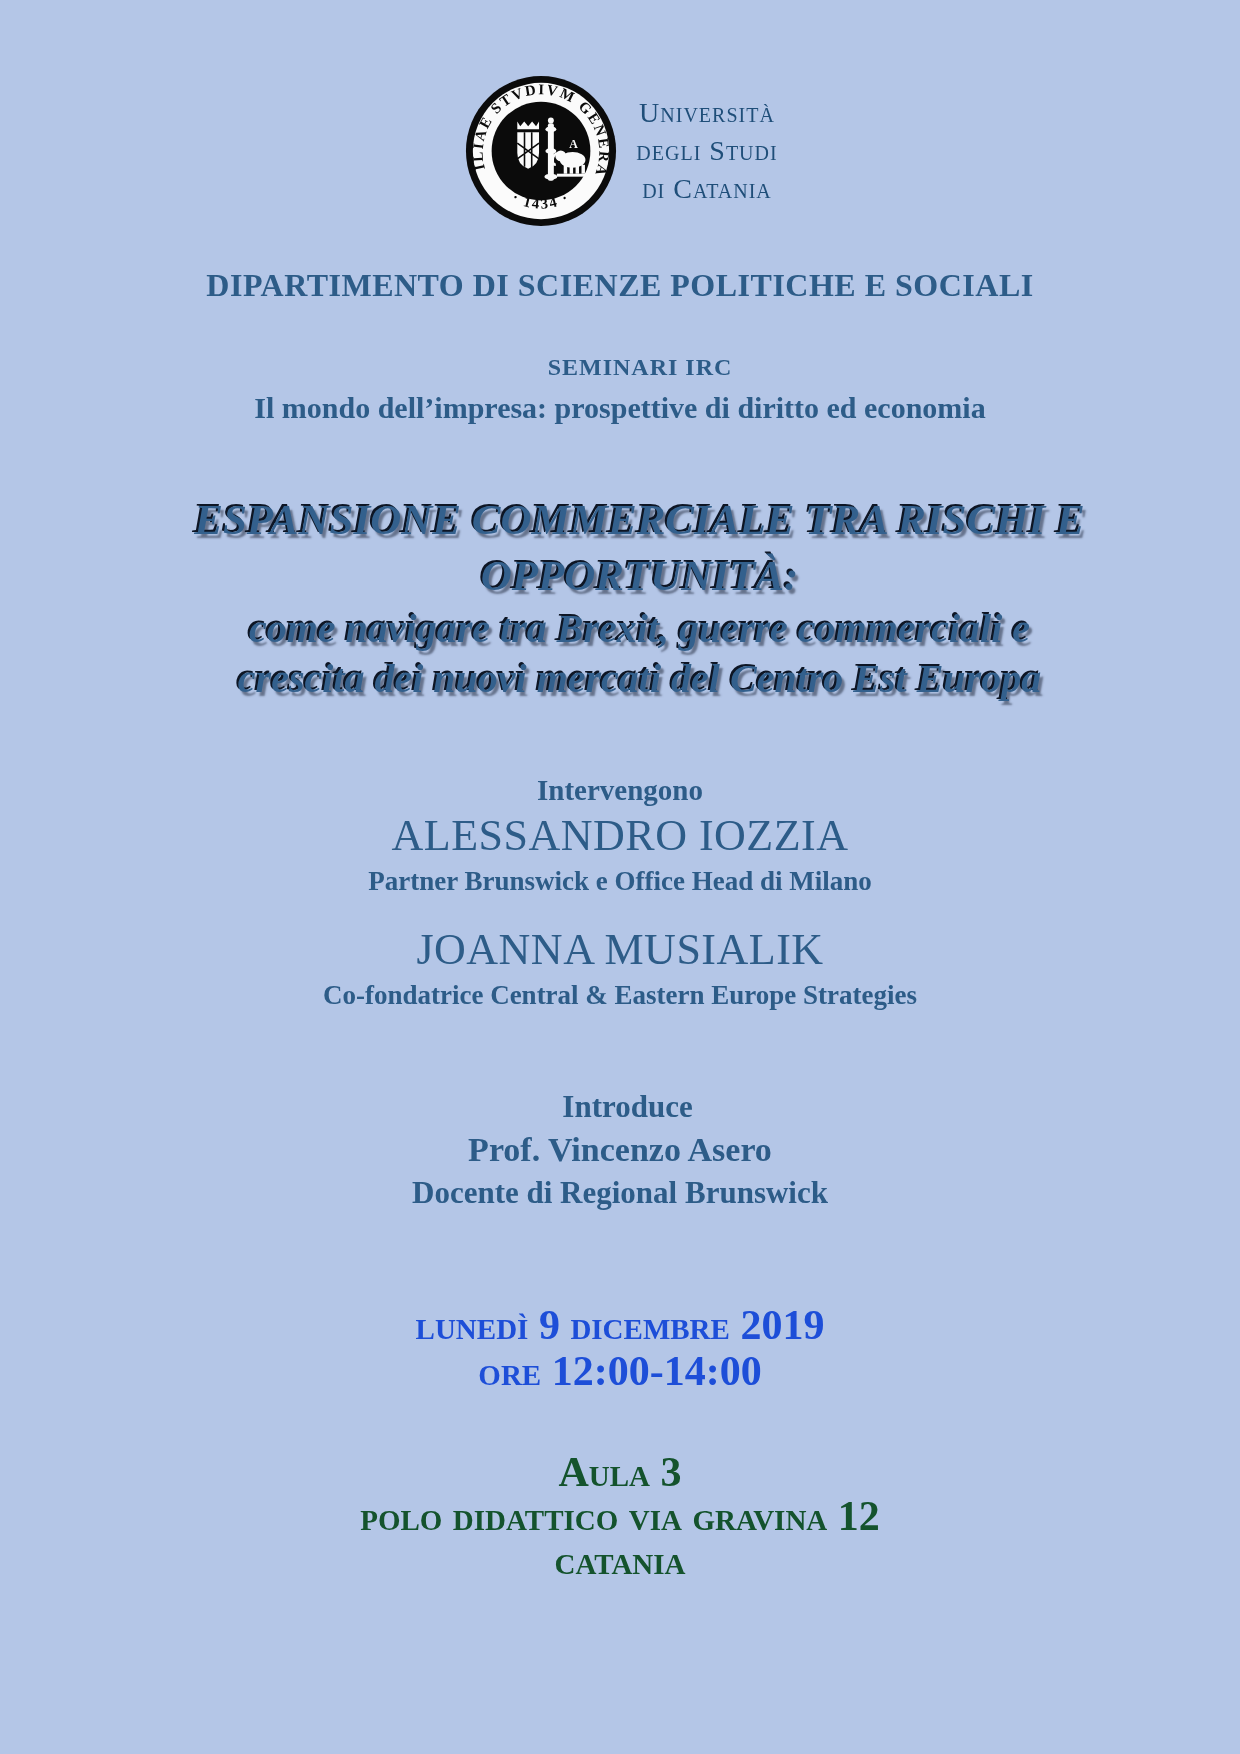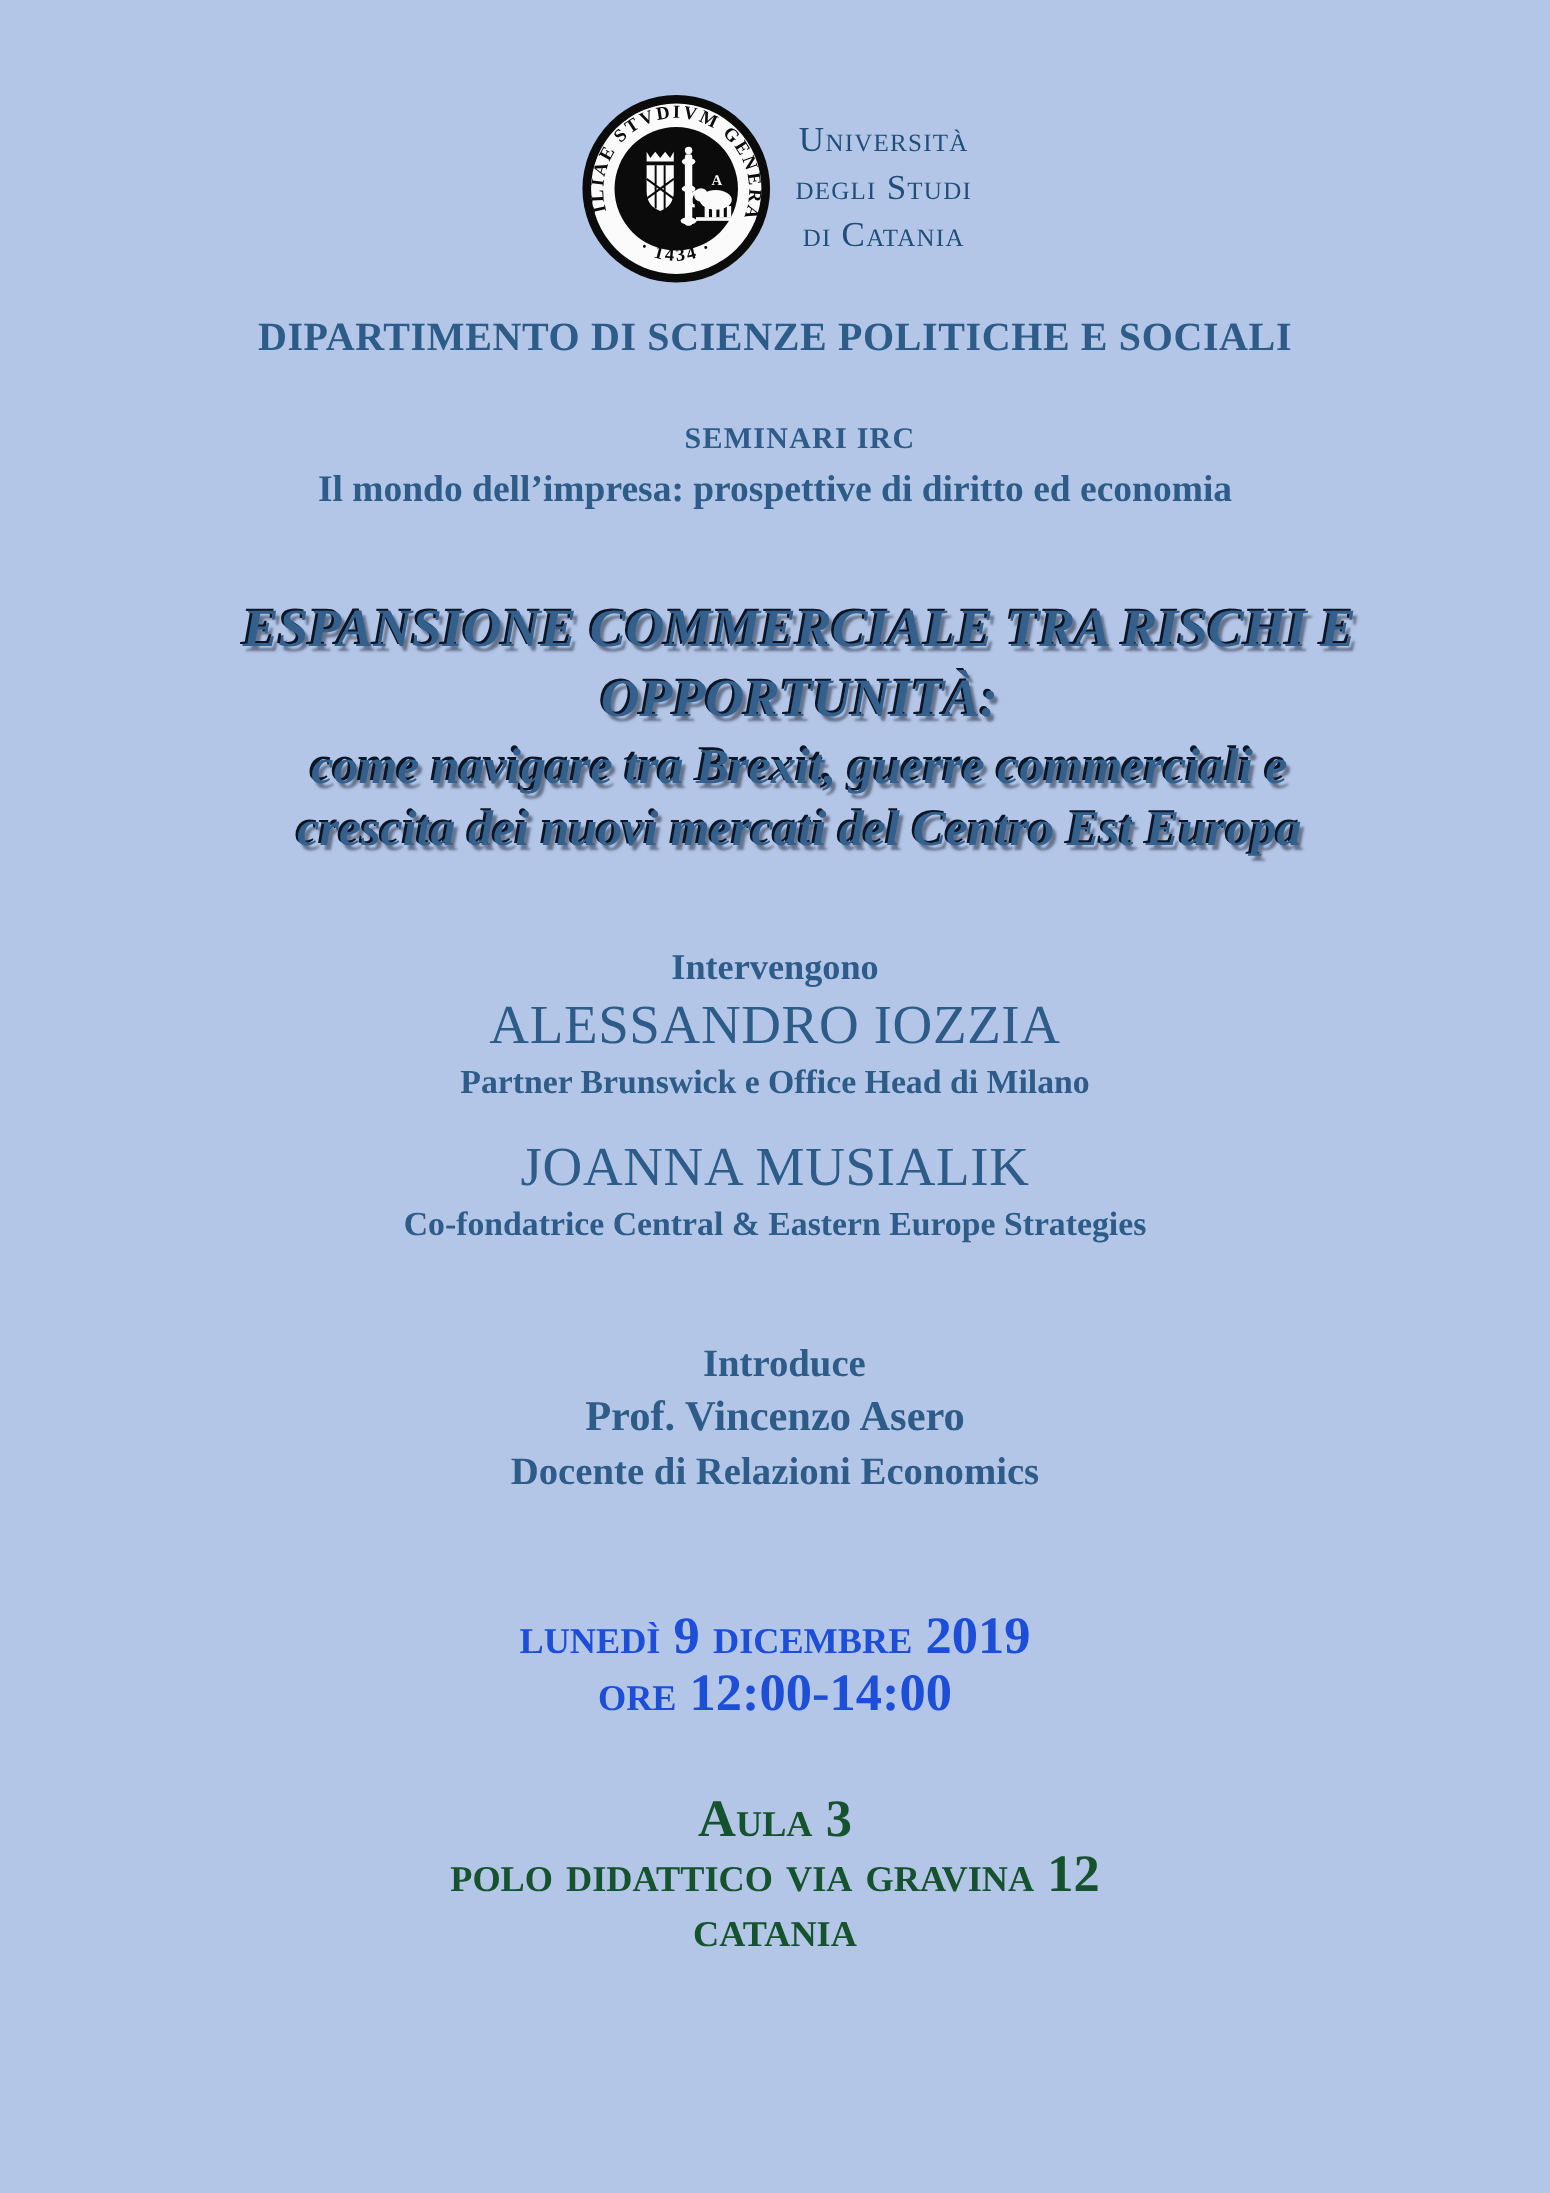--- a/index.html
+++ b/index.html
@@ -27,21 +27,21 @@
   .uni-name {
     font-variant: small-caps;
     font-size: 28px;
     line-height: 38px;
     color: #1f4e79;
     letter-spacing: 1px;
     font-weight: 400;
   }
 
   
-  .dept { margin-top: 18px; font-weight: bold; color: #2d5c88; }
+  .dept { margin-top: 34px; font-weight: bold; color: #2d5c88; }
   .dept-line1 { font-size: 32px; line-height: 42px; letter-spacing: 0.5px; }
   .dept-line2 { font-size: 30px; line-height: 40px; }
 
   
   .series-block { margin-top: 40px; color: #2d5c88; }
   .series { font-size: 24px; line-height: 42px; letter-spacing: 1px; font-weight: 700; padding-left: 40px; }
   .series-subtitle { font-size: 30px; line-height: 40px; font-weight: bold; }
 
   
   .title-block {
@@ -165,21 +165,21 @@
     </div>
     <div class="speaker">
       <div class="speaker-name">JOANNA MUSIALIK</div>
       <div class="speaker-role">Co-fondatrice Central &amp; Eastern Europe Strategies</div>
     </div>
   </div>
 
   <div class="moderator">
     <div class="mod-intro">Introduce</div>
     <div class="mod-name">Prof. Vincenzo Asero</div>
-    <div class="mod-role">Docente di Relazioni Economics</div>
+    <div class="mod-role">Docente di Regional Brunswick</div>
   </div>
 
   <div class="schedule">
     <div>lunedì 9 dicembre 2019</div>
     <div>ore 12:00-14:00</div>
   </div>
 
   <div class="venue">
     <div>Aula 3</div>
     <div>polo didattico via gravina 12</div>

